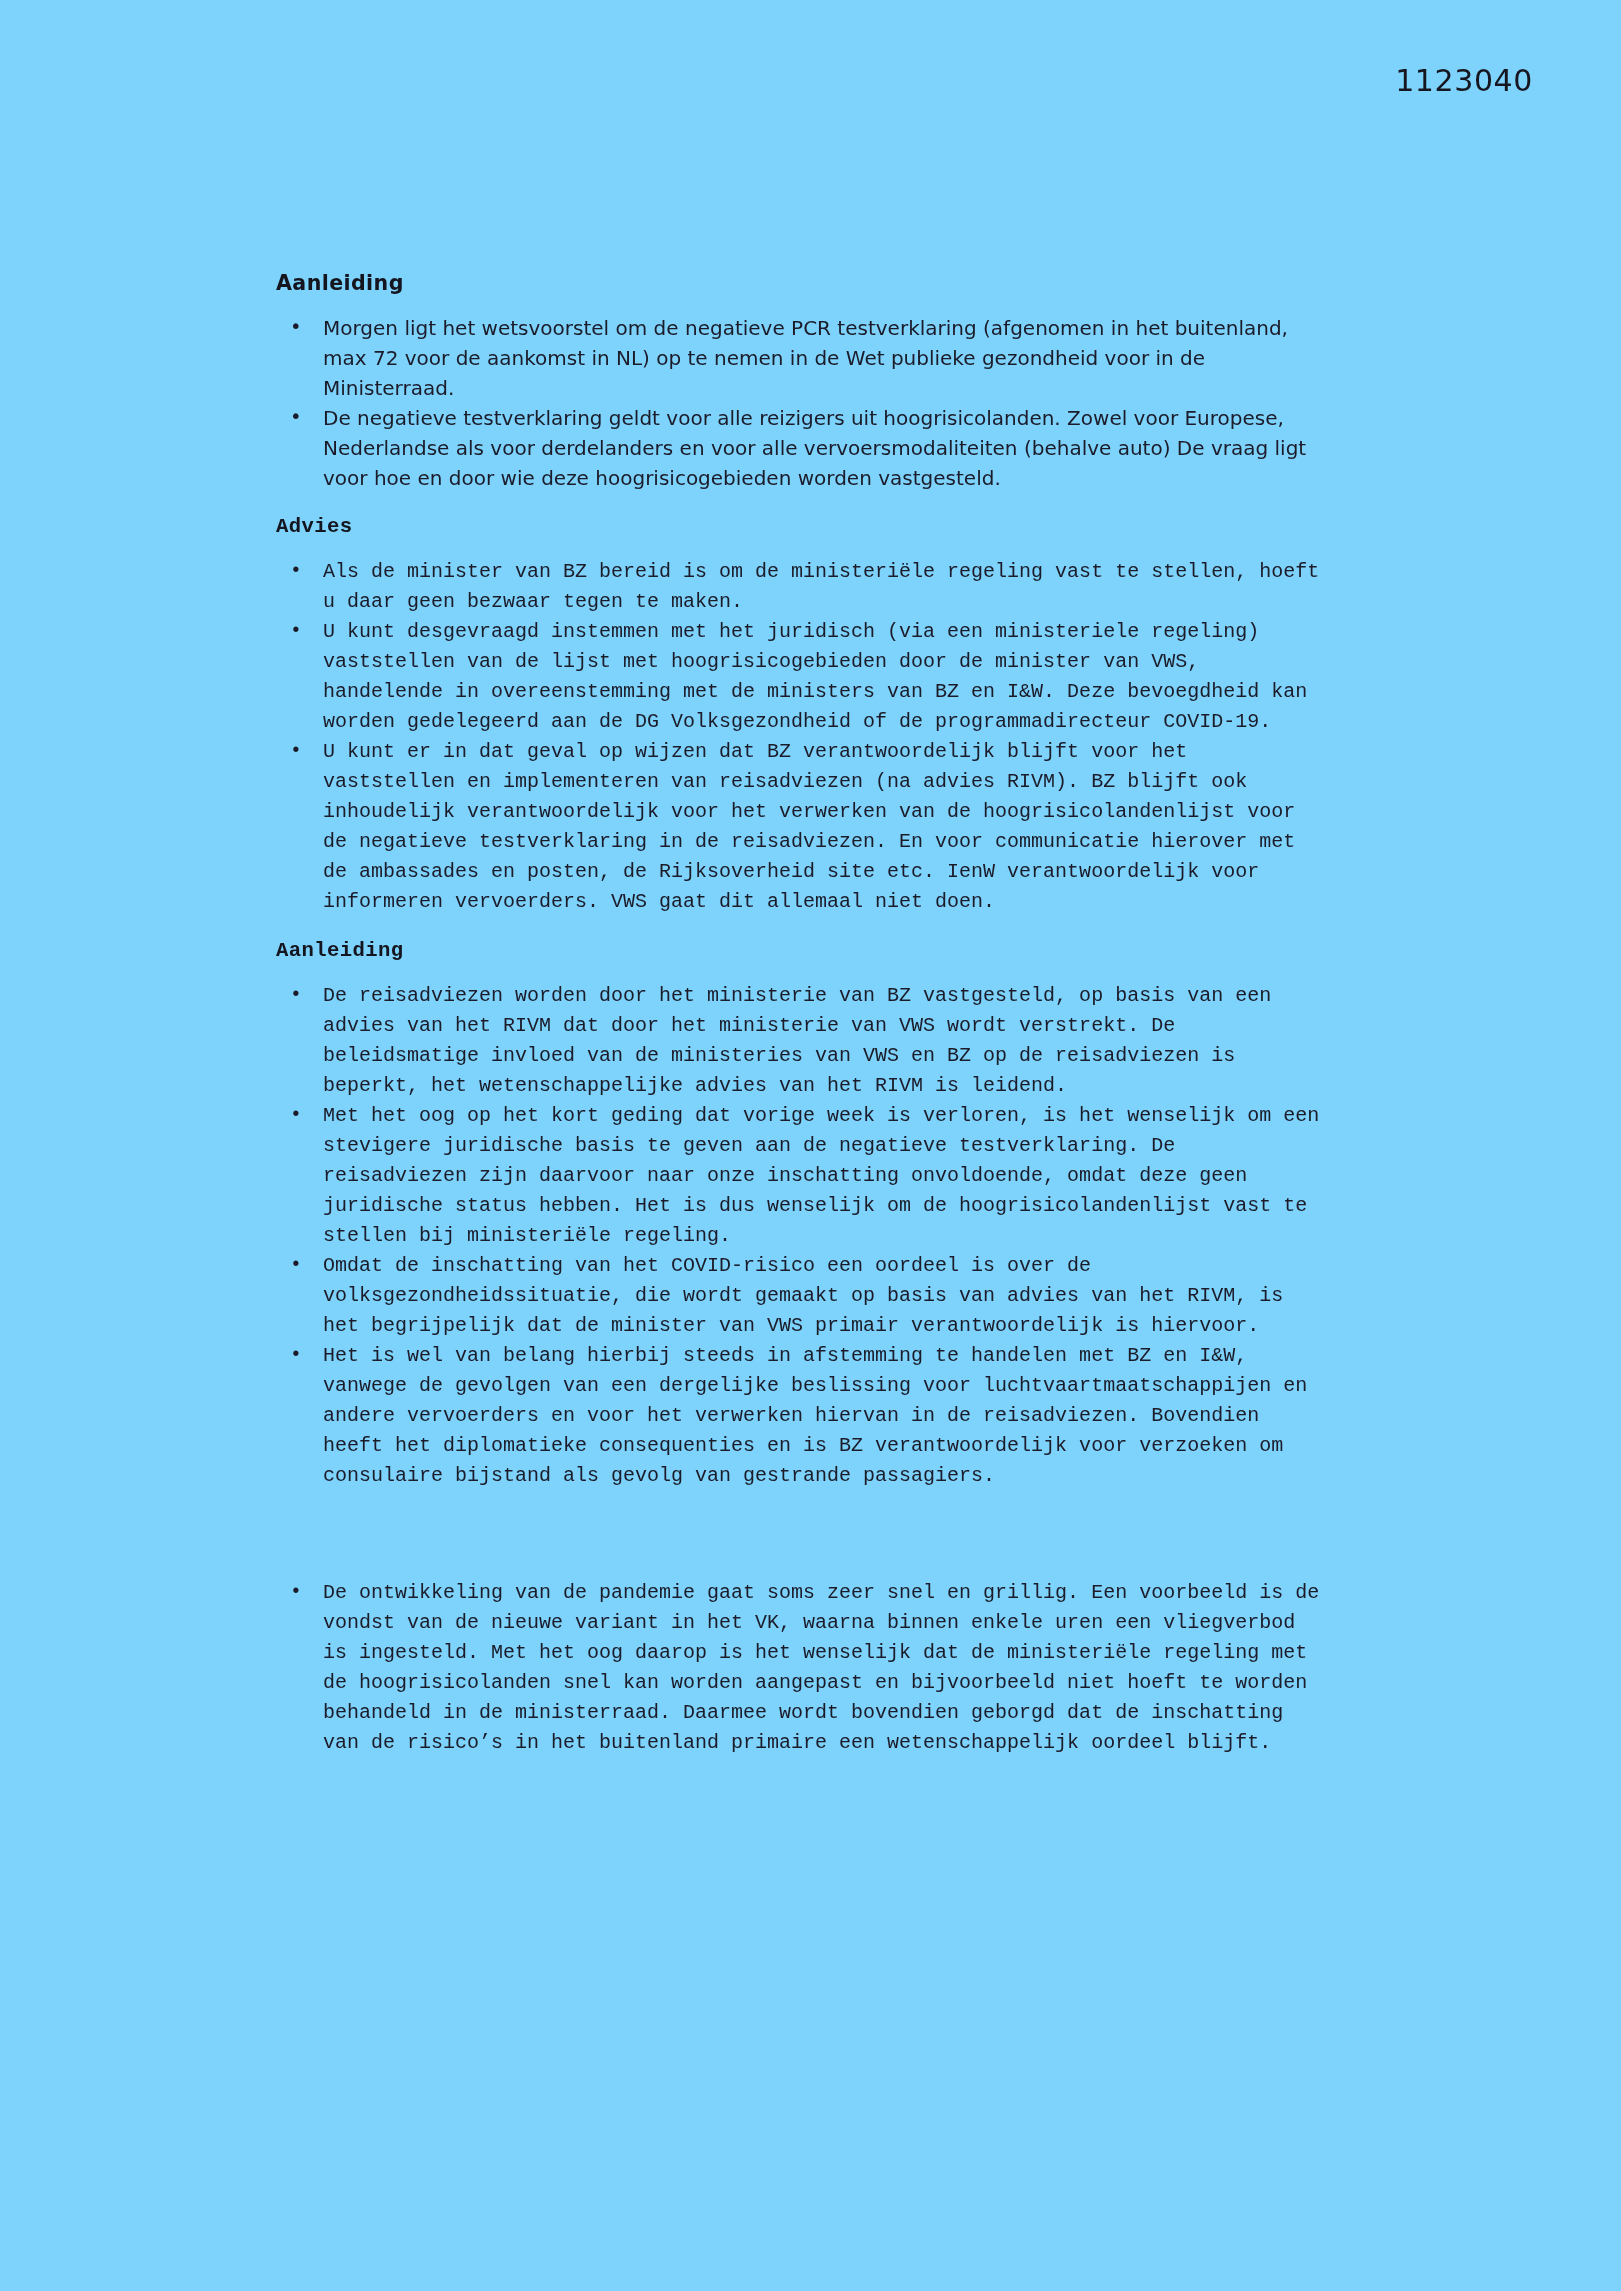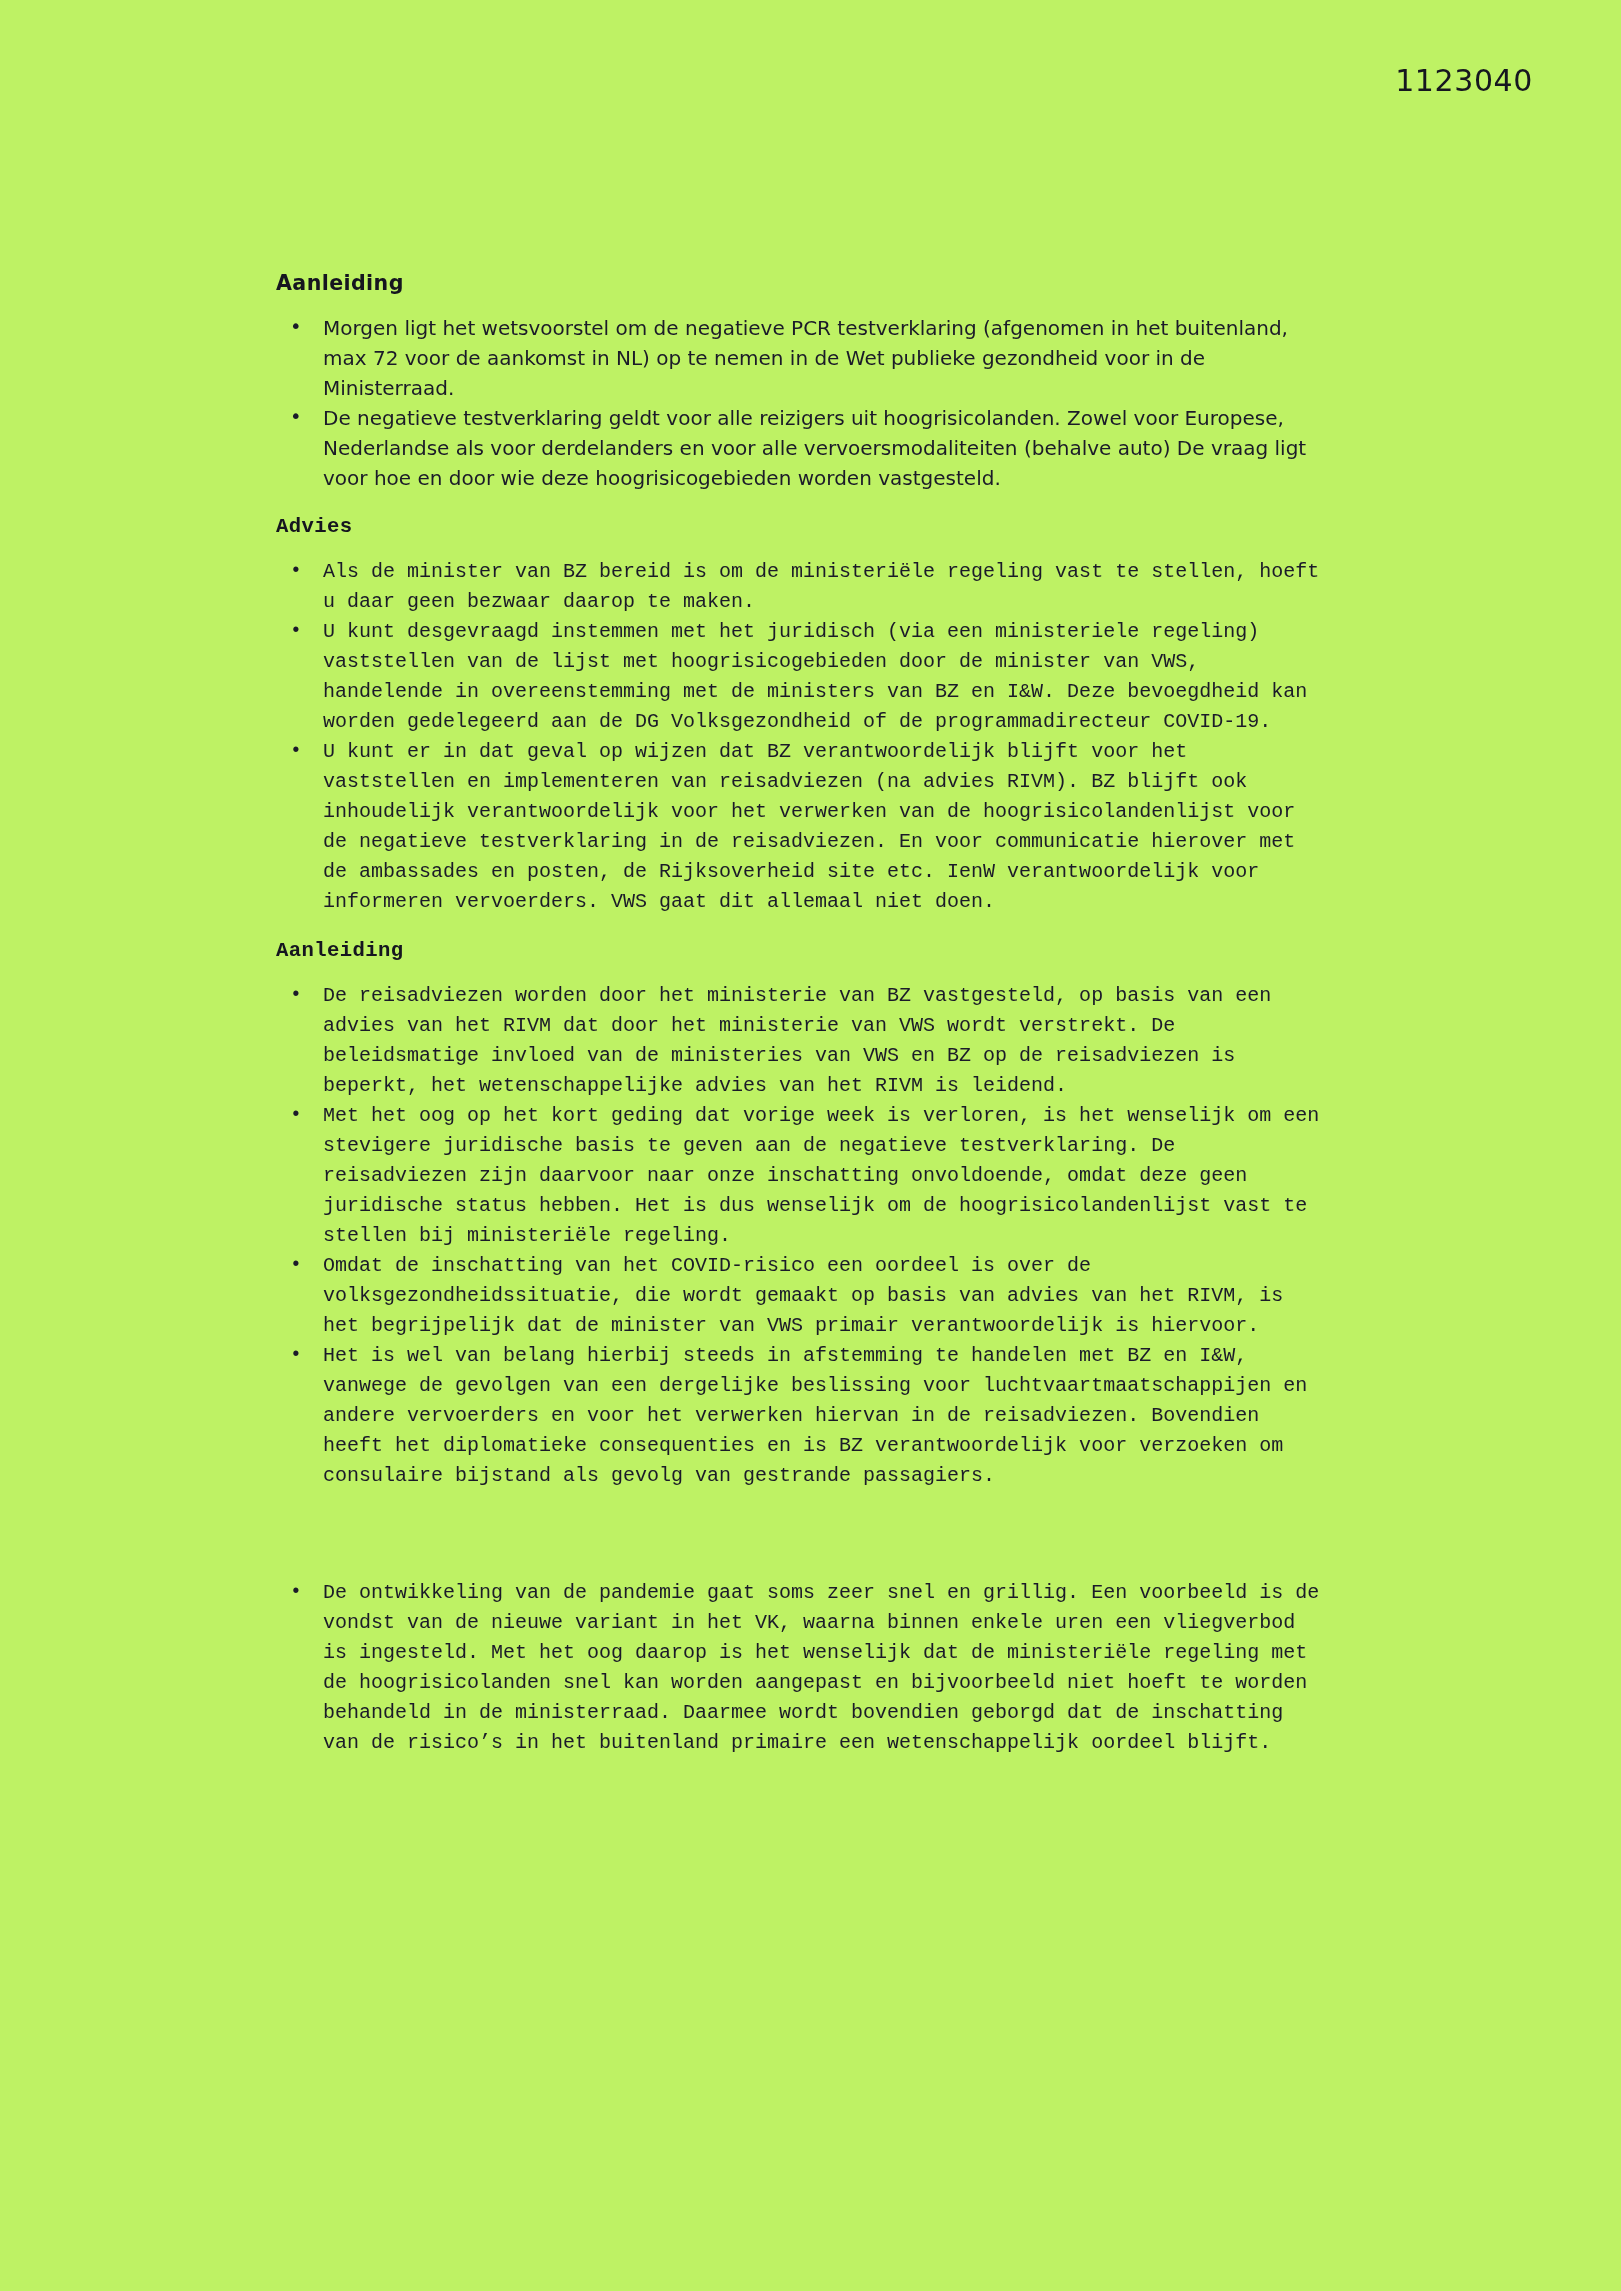--- a/index.html
+++ b/index.html
@@ -4,21 +4,21 @@
 <style>
   html, body {
     margin: 0;
     padding: 0;
     background: #ffffff;
   }
   .page {
     position: relative;
     width: 1621px;
     height: 2292px;
-    background: #bef264;
+    background: #7dd3fc;
     margin: 0 auto;
     overflow: hidden;
     font-family: "DejaVu Sans", sans-serif;
     color: #1c1c28;
   }
   .doc-number {
     position: absolute;
     top: 63px;
     right: 88px;
     font-size: 30px;
@@ -97,21 +97,21 @@
         <li>
             <span class="txt">De negatieve testverklaring geldt voor alle reizigers uit hoogrisicolanden. Zowel voor Europese, Nederlandse als voor derdelanders en voor alle vervoersmodaliteiten (behalve auto) De vraag ligt voor hoe en door wie deze hoogrisicogebieden worden vastgesteld.</span>
           </li>
       </ul>
     </div>
 
     <div class="section">
       <div class="section-heading">Advies</div>
       <ul class="bullets">
         <li>
-            <span class="txt">Als de minister van BZ bereid is om de ministeriële regeling vast te stellen, hoeft u daar geen bezwaar daarop te maken.</span>
+            <span class="txt">Als de minister van BZ bereid is om de ministeriële regeling vast te stellen, hoeft u daar geen bezwaar tegen te maken.</span>
           </li>
         <li>
             <span class="txt">U kunt desgevraagd instemmen met het juridisch (via een ministeriele regeling) vaststellen van de lijst met hoogrisicogebieden door de minister van VWS, handelende in overeenstemming met de ministers van BZ en I&amp;W. Deze bevoegdheid kan worden gedelegeerd aan de DG Volksgezondheid of de programmadirecteur COVID-19.</span>
           </li>
         <li>
             <span class="txt">U kunt er in dat geval op wijzen dat BZ verantwoordelijk blijft voor het vaststellen en implementeren van reisadviezen (na advies RIVM). BZ blijft ook inhoudelijk verantwoordelijk voor het verwerken van de hoogrisicolandenlijst voor de negatieve testverklaring in de reisadviezen. En voor communicatie hierover met de ambassades en posten, de Rijksoverheid site etc. IenW verantwoordelijk voor informeren vervoerders. VWS gaat dit allemaal niet doen.</span>
           </li>
       </ul>
     </div>
 

